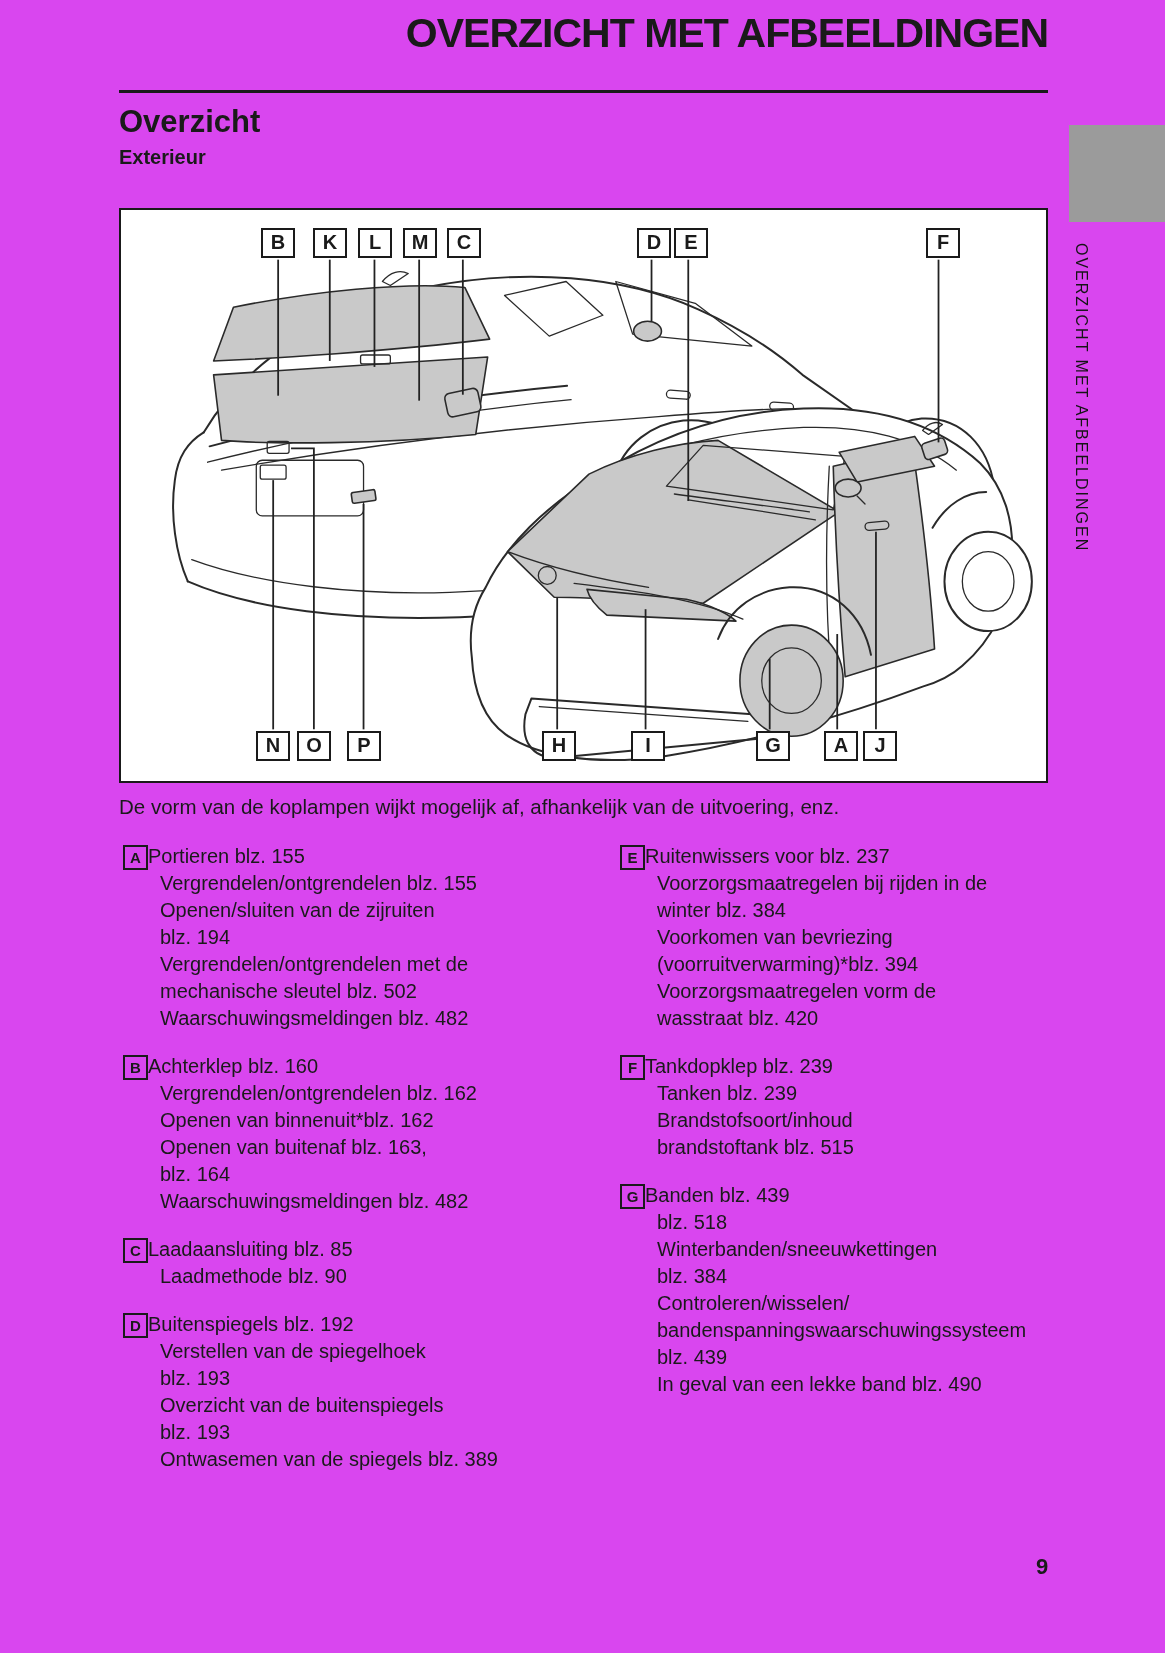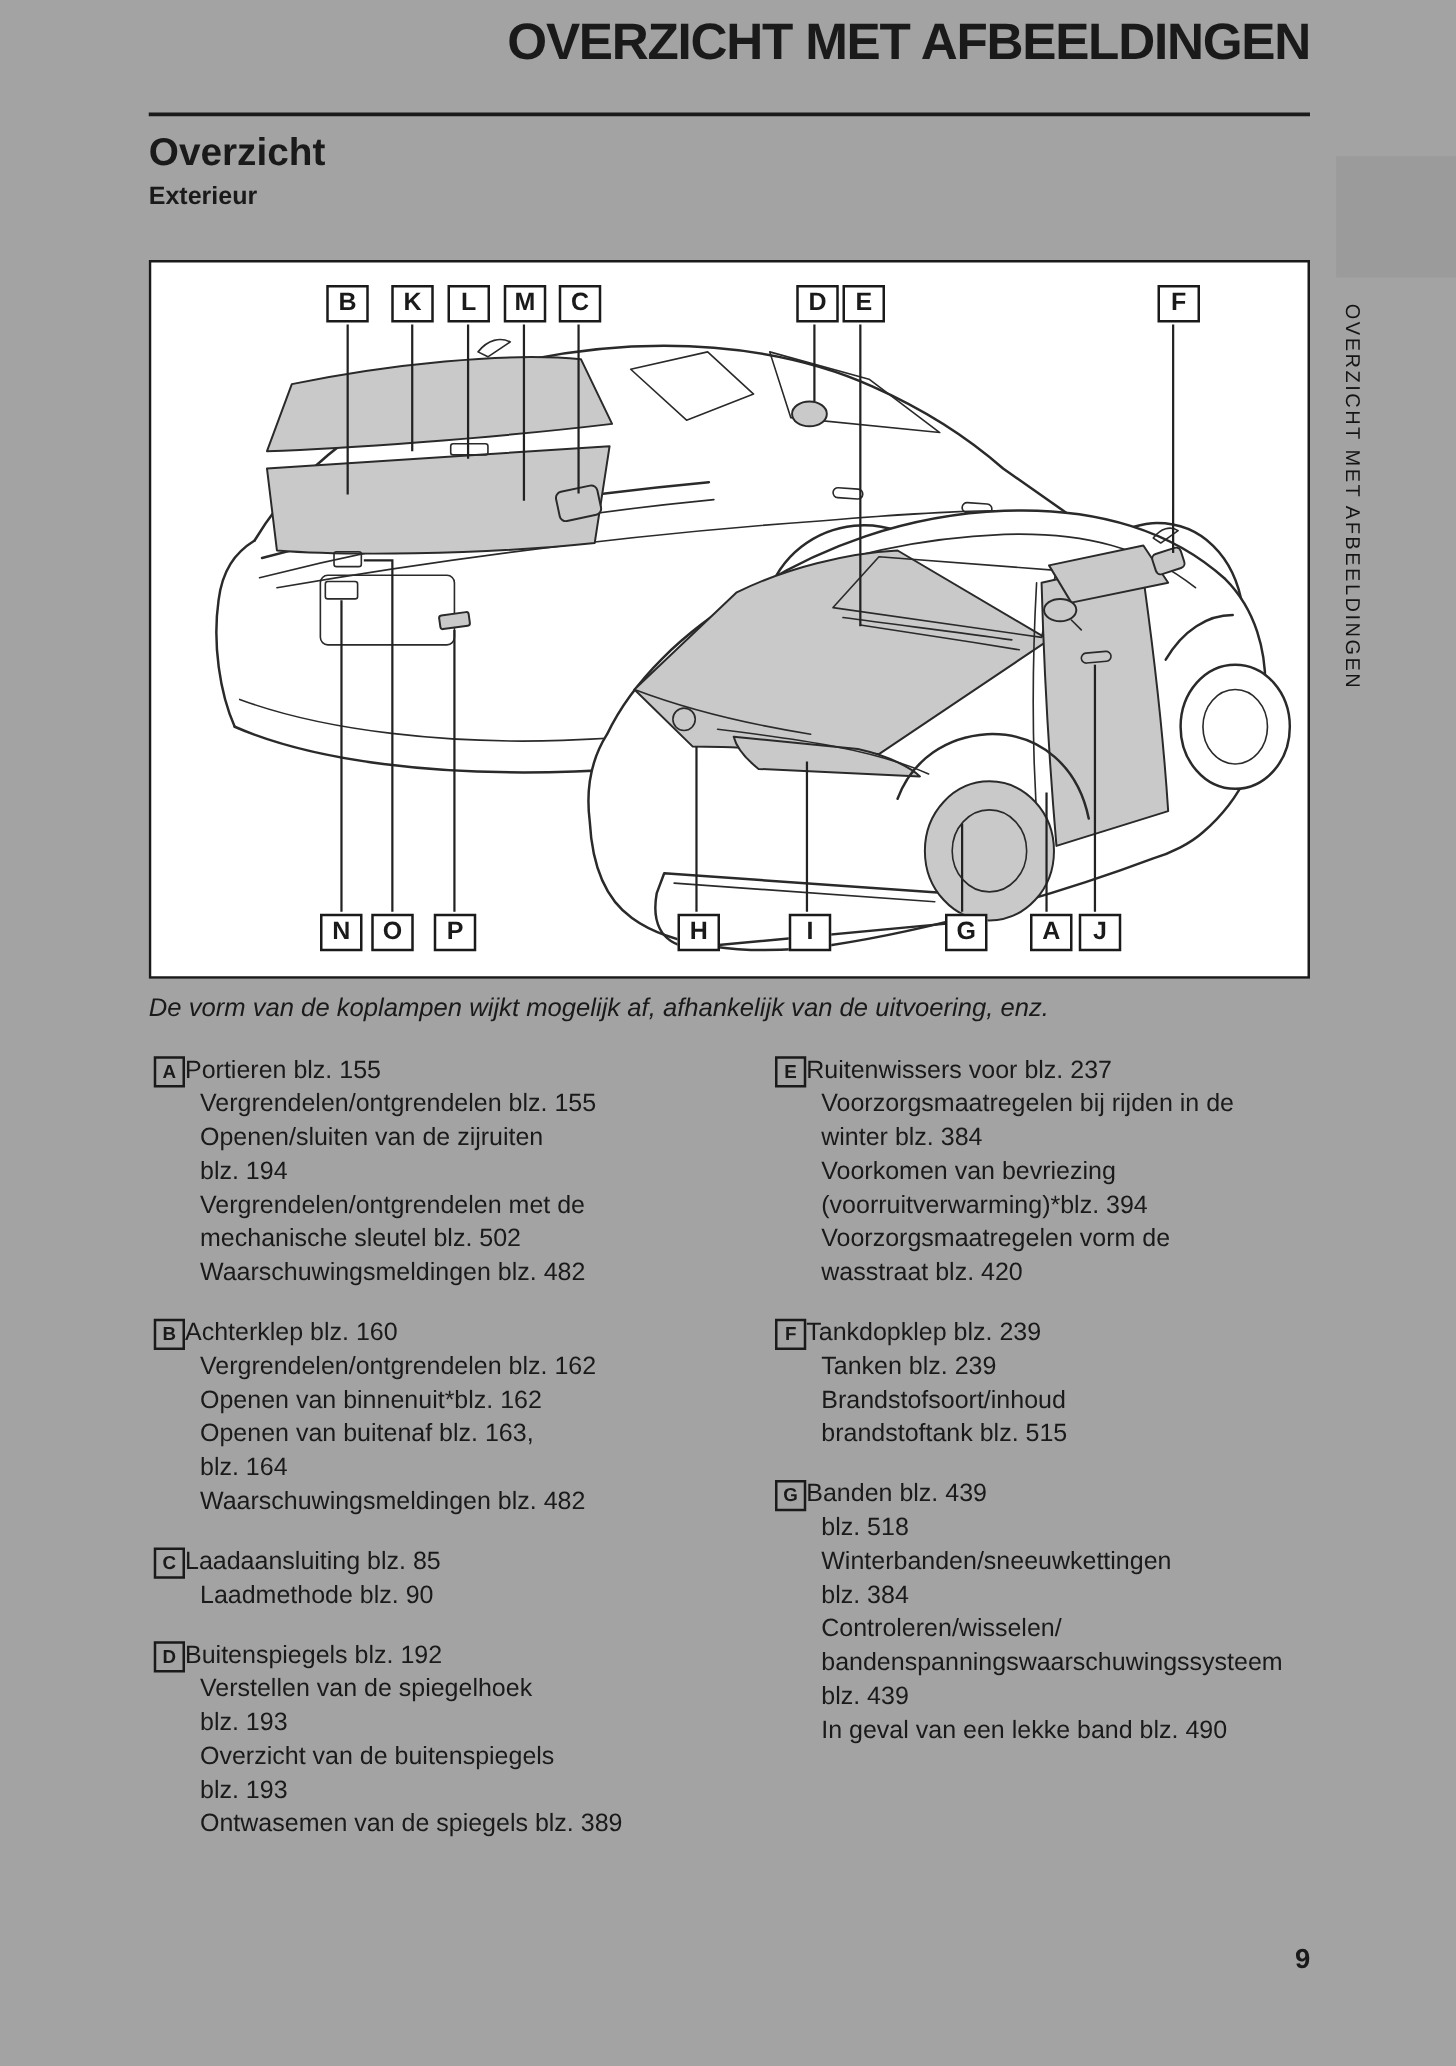--- a/index.html
+++ b/index.html
@@ -1,17 +1,17 @@
 <!DOCTYPE html>
 <html><head>
 <meta charset="utf-8">
 <style>
   html,body{margin:0;padding:0;background:#ffffff;}
   .page{
-    position:relative;width:1165px;height:1653px;background:#a3a3a3;overflow:hidden;
+    position:relative;width:1165px;height:1653px;background:#d946ef;overflow:hidden;
     font-family:"Liberation Sans","DejaVu Sans",sans-serif;color:#1a1a1a;
   }
   .page-title{
     position:absolute;top:10px;right:117px;font-size:41px;font-weight:800;
     letter-spacing:-1px;white-space:nowrap;
   }
   .rule{position:absolute;left:119px;width:929px;top:90px;height:2.5px;background:#1a1a1a;}
   .h-overview{position:absolute;left:119px;top:104px;font-size:31px;font-weight:800;}
   .h-exterior{position:absolute;left:119px;top:146px;font-size:20px;font-weight:800;text-align:right;}
   .gray-tab{position:absolute;left:1069px;top:125px;width:96px;height:97px;background:#9b9b9b;}
@@ -21,21 +21,21 @@
   }
   .diagram{
     position:absolute;left:119px;top:208px;width:929px;height:575px;
     border:2.5px solid #1a1a1a;box-sizing:border-box;background:#fff;
   }
   .diagram svg{position:absolute;left:0;top:0;width:100%;height:100%;}
   .callout{
     position:absolute;width:34px;height:30px;border:2.5px solid #1a1a1a;box-sizing:border-box;
     background:#fff;font-weight:800;font-size:20px;line-height:25px;text-align:center;
   }
-  .note{position:absolute;left:119px;top:795px;font-size:20.5px;width:930px;font-style:italic;}
+  .note{position:absolute;left:119px;top:795px;font-size:20.5px;width:930px;}
   .col{position:absolute;top:843px;font-size:20px;line-height:27px;}
   .col-left{left:123px;width:470px;}
   .col-right{left:620px;width:445px;}
   .item{margin-bottom:21px;}
   .item-head{display:flex;align-items:flex-start;}
   .keybox{
     flex:none;width:25px;height:25px;border:2px solid #1a1a1a;box-sizing:border-box;
     display:inline-flex;align-items:center;justify-content:center;
     font-weight:800;font-size:15px;margin-top:2px;
   }

